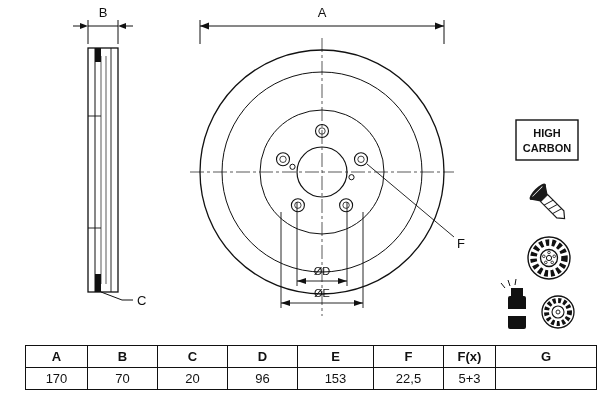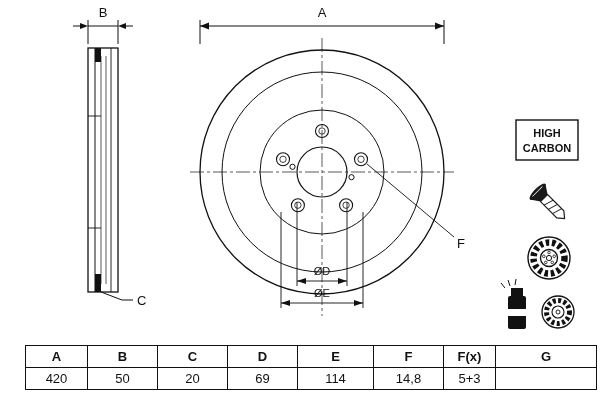--- a/index.html
+++ b/index.html
@@ -158,24 +158,24 @@
     <td>A</td>
     <td>B</td>
     <td>C</td>
     <td>D</td>
     <td>E</td>
     <td>F</td>
     <td>F(x)</td>
     <td>G</td>
   </tr>
   <tr>
-    <td>420</td>
-    <td>50</td>
+    <td>170</td>
+    <td>70</td>
     <td>20</td>
-    <td>69</td>
-    <td>114</td>
-    <td>14,8</td>
+    <td>96</td>
+    <td>153</td>
+    <td>22,5</td>
     <td>5+3</td>
     <td></td>
   </tr>
 </tbody>
     </table>
 </div>
 
 </body></html>

